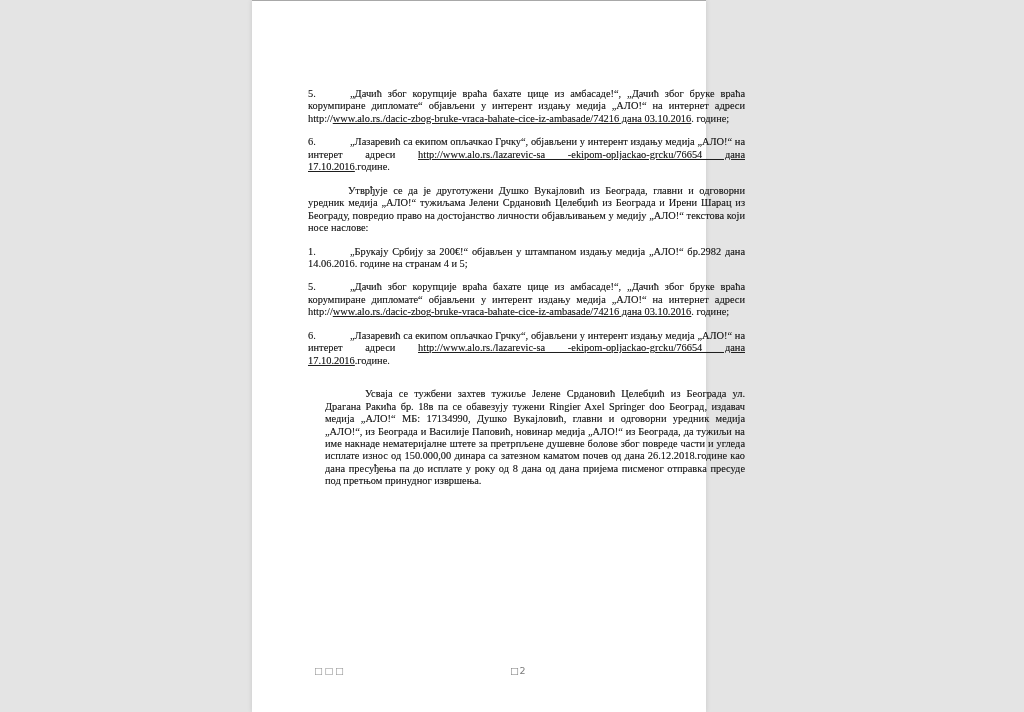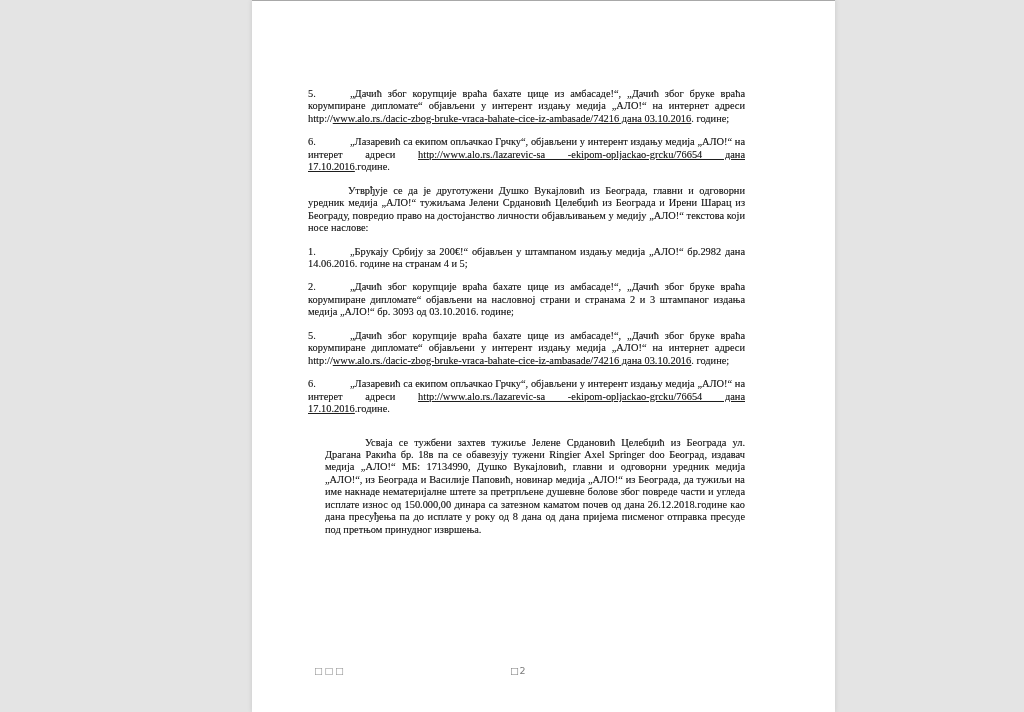--- a/index.html
+++ b/index.html
@@ -5,21 +5,21 @@
   * { margin:0; padding:0; box-sizing:border-box; }
   html,body { width:1024px; height:712px; }
   body {
     background:#e4e4e4;
     position:relative;
     overflow:hidden;
     font-family:"Liberation Serif", serif;
   }
   .paper {
     position:absolute; left:252px; top:0;
-    width:583px; height:712px;
+    width:454px; height:712px;
     background:#ffffff;
     border-top:1px solid #a8a8a8;
     box-shadow:0 0 5px rgba(0,0,0,0.12);
   }
   .content {
     position:absolute; left:56px; top:87px; width:437px;
     font-size:10.4px; line-height:12.45px;
     color:#1e1e1e;
     text-align:justify;
     text-shadow:0 0 0.5px rgba(45,45,45,0.55);
@@ -46,21 +46,20 @@
   <div class="content">
 
     <p><span class="num">5.</span><span>„Дачић због корупције враћа бахате цице из амбасаде!“, „Дачић због бруке враћа корумпиране дипломате“ објављени у интерент издању медија „АЛО!“ на интернет адреси http://</span><span class="u">www.alo.rs./dacic-zbog-bruke-vraca-bahate-cice-iz-ambasade/74216 дана 03.10.2016</span><span>. године;</span></p>
 
     <p><span class="num">6.</span><span>„Лазаревић са екипом опљачкао Грчку“, објављени у интерент издању медија „АЛО!“ на интерет адреси </span><span class="u">http://www.alo.rs./lazarevic-sa -ekipom-opljackao-grcku/76654 дана 17.10.2016</span><span>.године.</span></p>
 
     <p class="indent"><span class="b">Утврђује се</span><span> да је друготужени Душко Вукајловић из Београда, главни и одговорни уредник медија „АЛО!“ тужиљама Јелени Срдановић Целебџић из Београда и Ирени Шарац из Београду, повредио право на достојанство личности објављивањем у медију „АЛО!“ текстова који носе наслове:</span></p>
 
     <p><span class="num">1.</span><span>„Брукају Србију за 200€!“ објављен у штампаном издању медија „АЛО!“ бр.2982 дана 14.06.2016. године на странам 4 и 5;</span></p>
 
-    <p><span class="num">2.</span><span>„Дачић због корупције враћа бахате цице из амбасаде!“, „Дачић због бруке враћа корумпиране дипломате“ објављени на насловној страни и странама 2 и 3 штампаног издања медија „АЛО!“ бр. 3093 од 03.10.2016. године;</span></p>
 
 
 
     <p><span class="num">5.</span><span>„Дачић због корупције враћа бахате цице из амбасаде!“, „Дачић због бруке враћа корумпиране дипломате“ објављени у интерент издању медија „АЛО!“ на интернет адреси http://</span><span class="u">www.alo.rs./dacic-zbog-bruke-vraca-bahate-cice-iz-ambasade/74216 дана 03.10.2016</span><span>. године;</span></p>
 
     <p><span class="num">6.</span><span>„Лазаревић са екипом опљачкао Грчку“, објављени у интерент издању медија „АЛО!“ на интерет адреси </span><span class="u">http://www.alo.rs./lazarevic-sa -ekipom-opljackao-grcku/76654 дана 17.10.2016</span><span>.године.</span></p>
 
     <p class="indent award"><span class="b">Усваја се</span><span> тужбени захтев тужиље Јелене Срдановић Целебџић из Београда ул. Драгана Ракића бр. 18в па се обавезују тужени Ringier Axel Springer doo Београд, издавач медија „АЛО!“ МБ: 17134990, Душко Вукајловић, главни и одговорни уредник медија „АЛО!“, из Београда и Василије Паповић, новинар медија „АЛО!“ из Београда, да тужиљи на име накнаде нематеријалне штете за претрпљене душевне болове због повреде части и угледа исплате износ од 150.000,00 динара са затезном каматом почев од дана 26.12.2018.године као дана пресуђења па до исплате у року од 8 дана од дана пријема писменог отправка пресуде под претњом принудног извршења.</span></p>
 
   </div>

